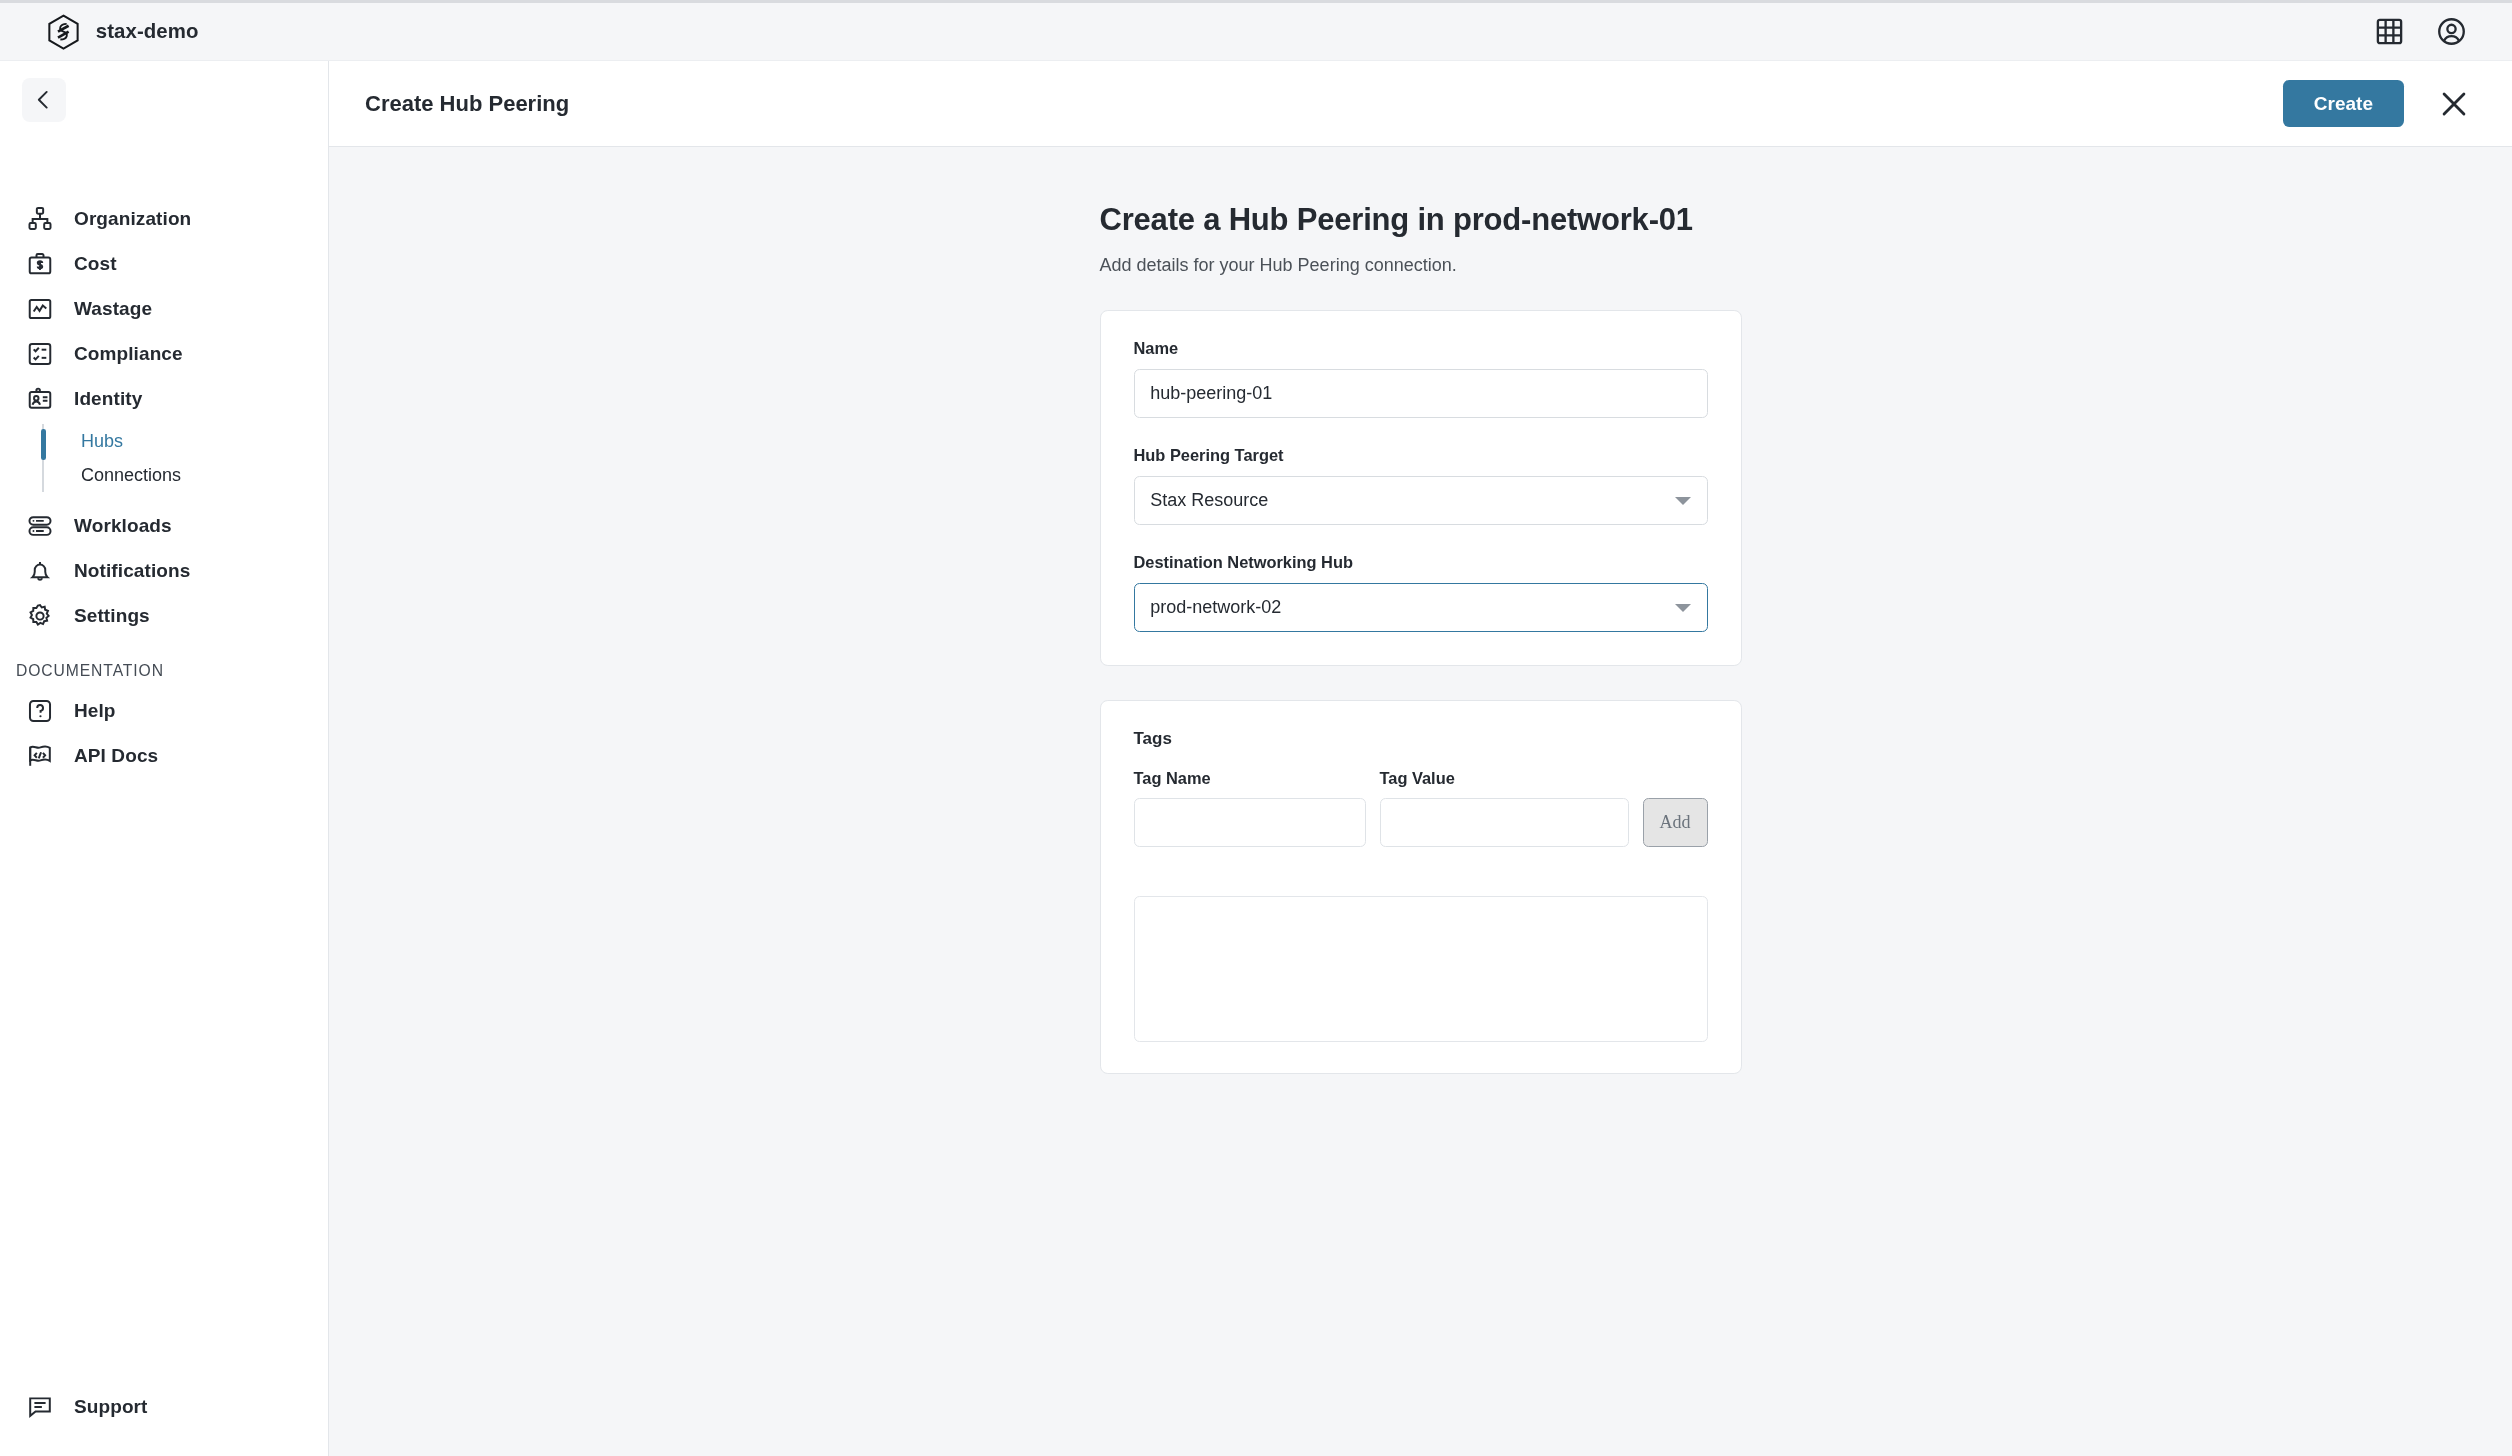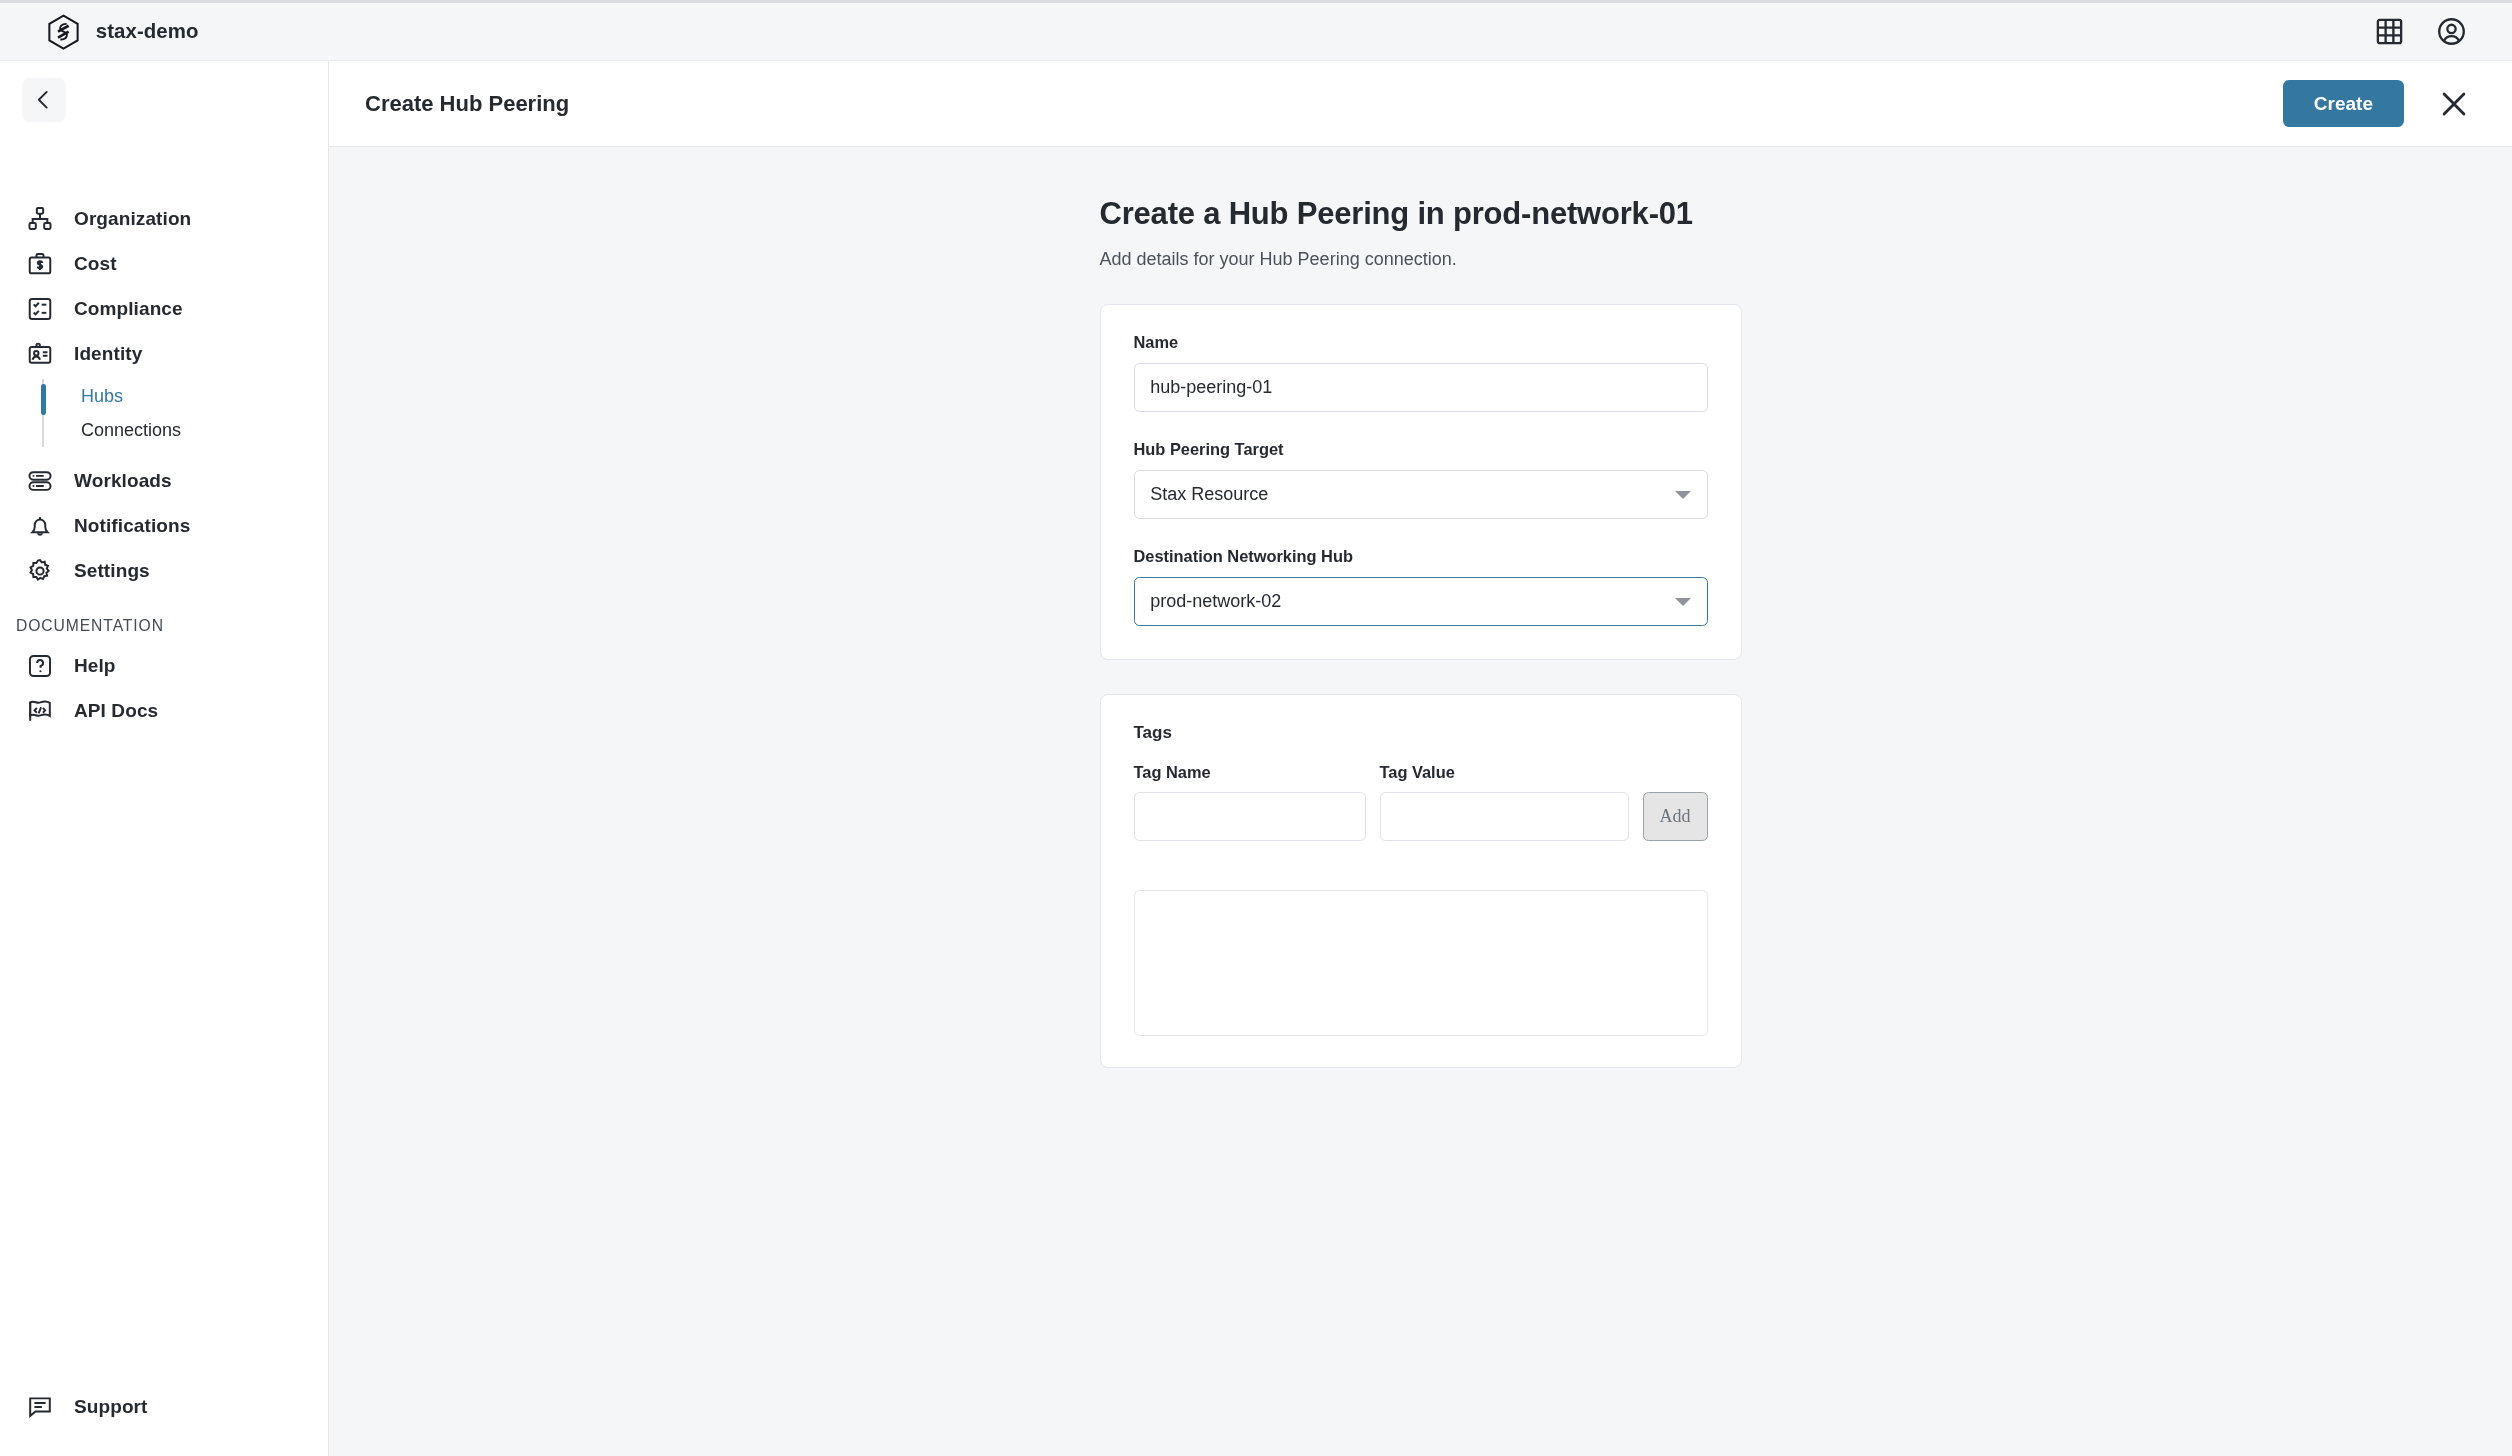--- a/index.html
+++ b/index.html
@@ -102,21 +102,21 @@
   }
   #close-btn { width: 34px; height: 34px; cursor: pointer; color:#252a31; }
 
   
   #main {
     position: absolute; top: 147px; left: 329px;
     width: 2183px; height: 1309px;
     background: #f5f6f8;
     overflow: hidden;
   }
-  #form-wrap { width: 642px; margin: 0 auto; padding-top: 49px; }
+  #form-wrap { width: 642px; margin: 6px auto; padding-top: 49px; }
   #form-heading {
     font-size: 31px; font-weight: bold; color: #252a31; letter-spacing: -0.2px;
   }
   #form-sub {
     font-size: 18px; color: #4b5158; margin-top: 17px;
   }
 
   .card {
     background: #ffffff;
     border: 0.8px solid #e3e6ea;
@@ -239,20 +239,29 @@
       <span class="ico">
         <svg viewBox="0 0 24 24" fill="none" stroke="currentColor" stroke-width="1.7">
           <rect x="3.2" y="6.5" width="17.6" height="13.5" rx="1.6"></rect>
           <path d="M9 6.5V4.6a1.1 1.1 0 0 1 1.1-1.1h3.8A1.1 1.1 0 0 1 15 4.6v1.9"></path>
           <path d="M12 9.6v7.6M13.9 11.2c0-.9-.9-1.5-1.9-1.5s-1.9.5-1.9 1.4.8 1.2 1.9 1.5 1.9.6 1.9 1.5-.9 1.5-1.9 1.5-1.9-.6-1.9-1.5"></path>
         </svg>
       </span>
       <span class="lbl">Cost</span>
     </div>
 
+    <div class="nav-item">
+      <span class="ico">
+        <svg viewBox="0 0 24 24" fill="none" stroke="currentColor" stroke-width="1.7">
+          <rect x="3.2" y="4.2" width="17.6" height="15.6" rx="1.4"></rect>
+          <polyline points="6.6 14.2 9.2 10.3 11.6 13.6 14.4 9 17.4 11.5"></polyline>
+        </svg>
+      </span>
+      <span class="lbl">Wastage</span>
+    </div>
 
     <div class="nav-item">
       <span class="ico">
         <svg viewBox="0 0 24 24" fill="none" stroke="currentColor" stroke-width="1.7">
           <rect x="3.2" y="3.4" width="17.6" height="17.2" rx="2"></rect>
           <polyline points="6.6 8 8.2 9.6 11 6.6"></polyline>
           <path d="M13.4 8.3h4"></path>
           <polyline points="6.6 15 8.2 16.6 11 13.6"></polyline>
           <path d="M13.4 15.3h4"></path>
         </svg>

